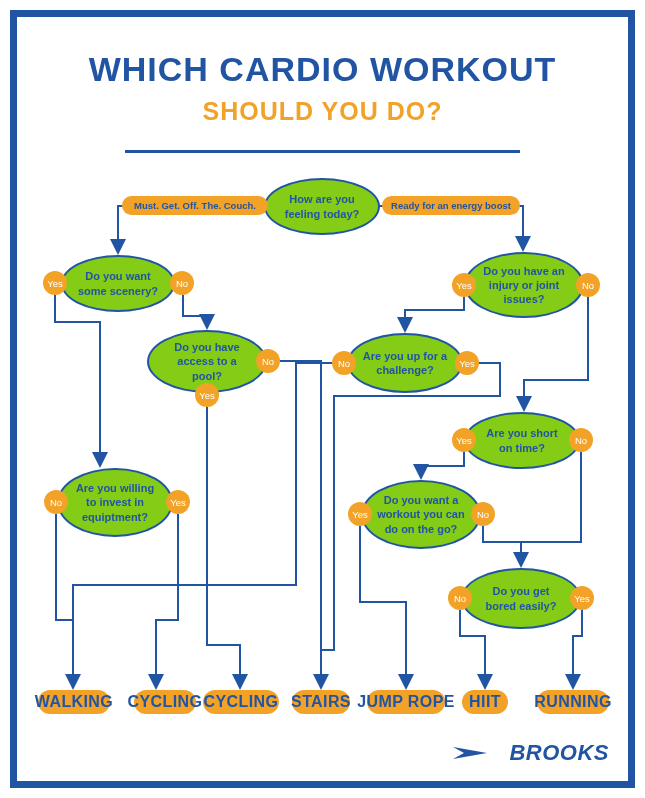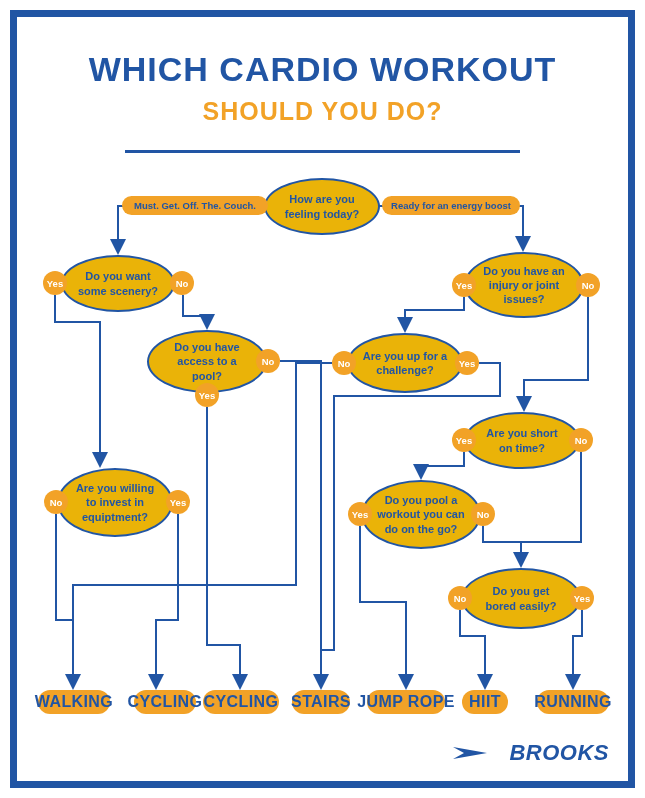--- a/index.html
+++ b/index.html
@@ -8,25 +8,25 @@
   .canvas { position:relative; width:645px; height:798px; background:#fff; overflow:hidden; }
   .frame { position:absolute; inset:10px; border:7px solid var(--blue); pointer-events:none; }
   .connectors { position:absolute; left:0; top:0; }
   .c { fill:none; stroke:var(--blue); stroke-width:2; }
   .arrowhead { fill:var(--blue); }
   .title1 { position:absolute; top:50px; left:0; right:0; text-align:center; color:var(--blue);
             font-size:34px; font-weight:bold; letter-spacing:1px; }
   .title2 { position:absolute; top:97px; left:0; right:0; text-align:center; color:var(--orange);
             font-size:25px; font-weight:bold; letter-spacing:1px; }
   .divider { position:absolute; left:125px; top:150px; width:395px; height:3px; background:var(--blue); }
-  .node { position:absolute; background:#eab308; border:2.5px solid var(--blue); border-radius:50%;
+  .node { position:absolute; background:#84cc16; border:2.5px solid var(--blue); border-radius:50%;
           display:flex; align-items:center; justify-content:center; text-align:center;
           color:var(--blue); font-weight:bold; font-size:11px; line-height:1.3; padding:4px 13px; }
   .yn { position:absolute; width:24px; height:24px; border-radius:50%; background:var(--orange);
-        color:#fff; font-weight:bold; font-size:9.5px; display:flex; align-items:center; justify-content:center; }
+        color:#fff; font-weight:normal; font-size:9.5px; display:flex; align-items:center; justify-content:center; }
   .pill { position:absolute; background:var(--orange); color:var(--blue); font-weight:bold;
           display:flex; align-items:center; justify-content:center; white-space:nowrap; }
   .branch-pill { height:19px; border-radius:10px; font-size:9.5px; }
   .outcome { top:690px; height:24px; border-radius:12px; font-size:16px; letter-spacing:0.4px; }
   .logo { position:absolute; top:740px; right:36px; display:flex; align-items:center; gap:20px; color:var(--blue); }
   .logo-text { font-size:22px; font-weight:bold; font-style:italic; letter-spacing:0.5px; }
 </style>
 </head>
 <body>
 
@@ -63,21 +63,21 @@
   <div class="title1">WHICH CARDIO WORKOUT</div>
   <div class="title2">SHOULD YOU DO?</div>
   <div class="divider"></div>
 
   <div class="node" style="left:264px; top:178px; width:116px; height:57px;">How are you feeling today?</div>
   <div class="node" style="left:61px; top:255px; width:114px; height:57px;">Do you want some scenery?</div>
   <div class="node" style="left:147px; top:330px; width:120px; height:63px;">Do you have access to a pool?</div>
   <div class="node" style="left:464px; top:252px; width:120px; height:66px;">Do you have an injury or joint issues?</div>
   <div class="node" style="left:347px; top:333px; width:116px; height:60px;">Are you up for a challenge?</div>
   <div class="node" style="left:464px; top:412px; width:116px; height:57px;">Are you short on time?</div>
-  <div class="node" style="left:361px; top:480px; width:120px; height:69px;">Do you pool a workout you can do on the go?</div>
+  <div class="node" style="left:361px; top:480px; width:120px; height:69px;">Do you want a workout you can do on the go?</div>
   <div class="node" style="left:57px; top:468px; width:116px; height:69px;">Are you willing to invest in equiptment?</div>
   <div class="node" style="left:461px; top:568px; width:120px; height:61px;">Do you get bored easily?</div>
 
   <div class="pill branch-pill" style="left:122px; top:196px; width:146px;">Must. Get. Off. The. Couch.</div>
   <div class="pill branch-pill" style="left:382px; top:196px; width:138px;">Ready for an energy boost</div>
 
   <div class="yn" style="left:43px;  top:271px;">Yes</div>
   <div class="yn" style="left:170px; top:271px;">No</div>
   <div class="yn" style="left:256px; top:349px;">No</div>
   <div class="yn" style="left:195px; top:383px;">Yes</div>

